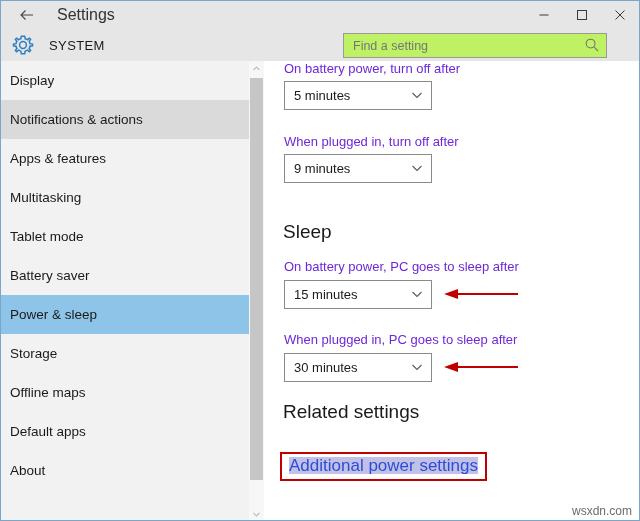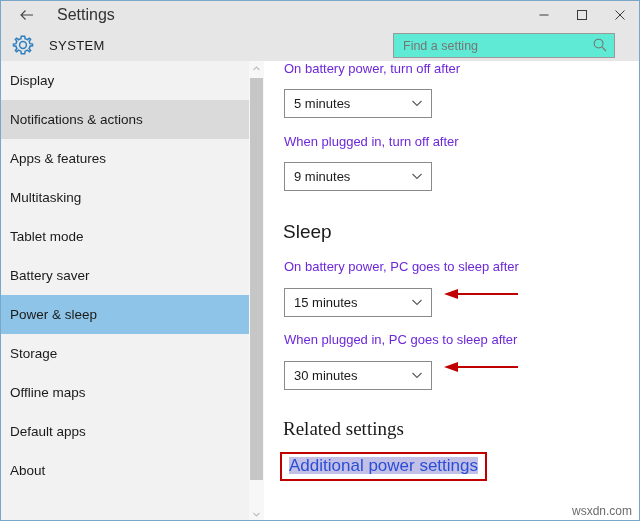--- a/index.html
+++ b/index.html
@@ -79,23 +79,23 @@
     position: absolute;
     left: 48px; top: 0;
     height: 32px;
     line-height: 33px;
     font-size: 13px;
     letter-spacing: 0.4px;
     color: #1a1a1a;
   }
   .search-box {
     position: absolute;
-    right: 24px; top: 4px;
-    width: 222px; height: 25px;
-    background: #5eead4;
+    right: 32px; top: 4px;
+    width: 264px; height: 25px;
+    background: #bef264;
     border: 1px solid #9a9a9a;
     box-sizing: border-box;
   }
   .search-input {
     position: absolute;
     left: 9px; top: 0;
     height: 23px;
     line-height: 24px;
     font-size: 12.5px;
     color: #767676;
@@ -185,21 +185,20 @@
     color: #1a1a1a;
     white-space: nowrap;
   }
   .dropdown {
     position: absolute;
     width: 148px;
     height: 29px;
     background: #ffffff;
     border: 1px solid #8a8a8a;
     box-sizing: border-box;
-    margin-top: 8px;
   }
   .dd-value {
     position: absolute;
     left: 9px; top: 0;
     height: 27px;
     line-height: 28px;
     font-size: 13px;
     color: #1a1a1a;
     white-space: nowrap;
   }
@@ -373,21 +372,21 @@
     <div class="field-label" style="left:20px; top:271px;">When plugged in, PC goes to sleep after</div>
     <div class="dropdown" style="left:20px; top:292px;">
       <span class="dd-value">30 minutes</span>
       <span class="dd-chevron">
         <svg width="14" height="14" viewBox="0 0 14 14" fill="none" stroke="currentColor" stroke-width="1.1">
           <path d="M2.5 5 L7 9.5 L11.5 5"></path>
         </svg>
       </span>
     </div>
 
-    <div class="section-head" style="left:19px; top:357px;font-family:Liberation Serif, serif;">Related settings</div>
+    <div class="section-head" style="left:19px; top:340px;">Related settings</div>
 
     <div class="link-box" style="left:16px; top:391px;">
       <span class="link-text">Additional power settings</span>
     </div>
 
     <span class="red-arrow" style="left:178px; top:226px;">
       <svg width="78" height="14" viewBox="0 0 78 14" fill="none">
         <path d="M76 7 L12 7" stroke="#c00000" stroke-width="2.2"></path>
         <path d="M2 7 L16 2 L16 12 Z" fill="#c00000"></path>
       </svg>

